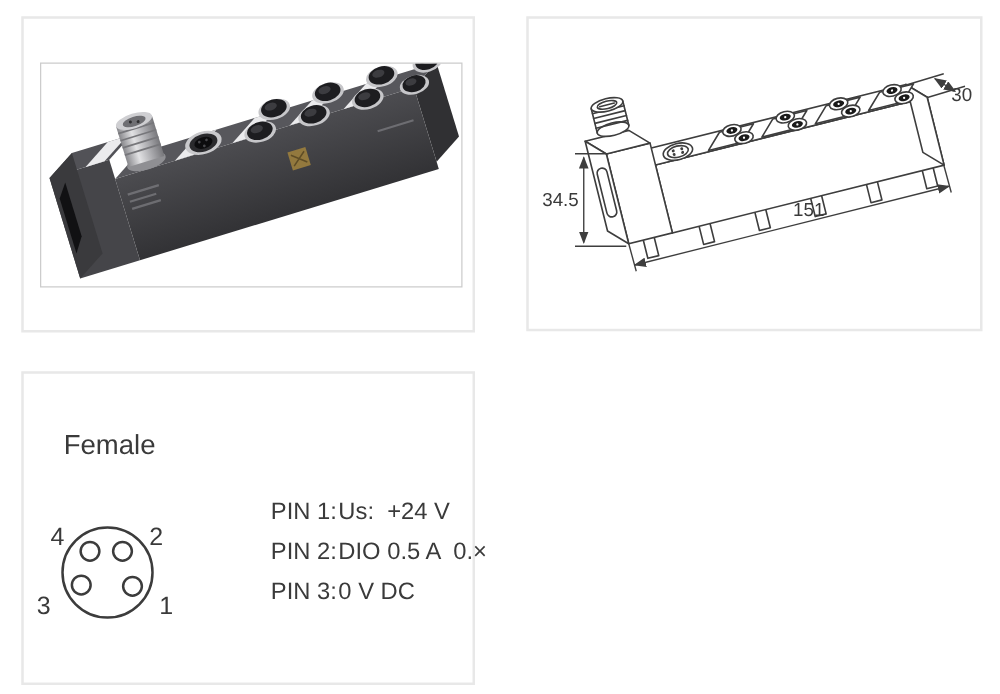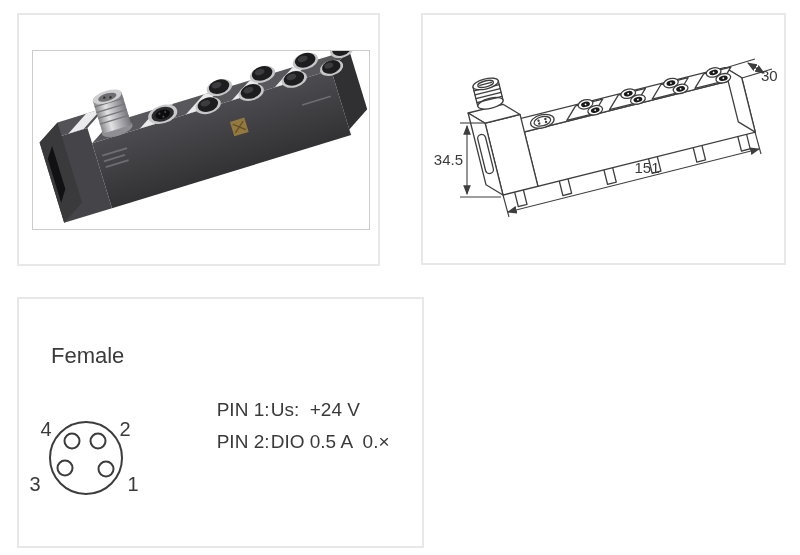--- a/index.html
+++ b/index.html
@@ -3,21 +3,21 @@
 <meta charset="utf-8">
 <style>
   html,body{margin:0;padding:0;}
   body{
     width:800px;height:555px;position:relative;background:#ffffff;
     font-family:"Liberation Sans", sans-serif;color:#3a3a3a;overflow:hidden;
   }
   .panel{position:absolute;background:#fff;border:2px solid #e8e8e8;box-sizing:border-box;}
   #photo-panel{left:17px;top:13px;width:363px;height:253px;}
   #drawing-panel{left:421px;top:13px;width:365px;height:252px;}
-  #pinout-panel{left:17px;top:297px;width:407px;height:251px;}
+  #pinout-panel{left:17px;top:297px;width:363px;height:251px;}
   .photo-frame{position:absolute;left:13px;top:35px;width:336px;height:178px;border:1px solid #cccccc;box-sizing:content-box;}
   .photo-frame svg{display:block;}
   .dim-text{font-size:15px;fill:#3a3a3a;}
   .line{stroke:#3e3e3e;stroke-width:1.3;fill:#ffffff;stroke-linejoin:round;stroke-linecap:round;}
   .line-nofill{stroke:#3e3e3e;stroke-width:1.3;fill:none;stroke-linecap:round;}
   .dimline{stroke:#3e3e3e;stroke-width:1.1;fill:none;}
   #female-label{position:absolute;left:32px;top:44px;font-size:22px;color:#3a3a3a;}
   #pin-table{position:absolute;left:166px;top:63px;}
   .pin-row{height:32px;line-height:32px;font-size:19px;color:#3a3a3a;white-space:pre;}
   .pin-label{display:inline-block;width:54px;}
@@ -261,14 +261,17 @@
     <text class="pin-circle-num" x="114" y="92" text-anchor="middle">1</text>
   </svg>
 
   <div id="pin-table">
     <div class="pin-row">
       <span class="pin-label">PIN 1:</span><span class="pin-value">Us:  +24 V</span>
     </div>
     <div class="pin-row">
       <span class="pin-label">PIN 2:</span><span class="pin-value">DIO 0.5 A  0.×</span>
     </div>
+    <div class="pin-row">
+      <span class="pin-label">PIN 3:</span><span class="pin-value">0 V DC</span>
+    </div>
   </div>
 </div>
 
 </body></html>

